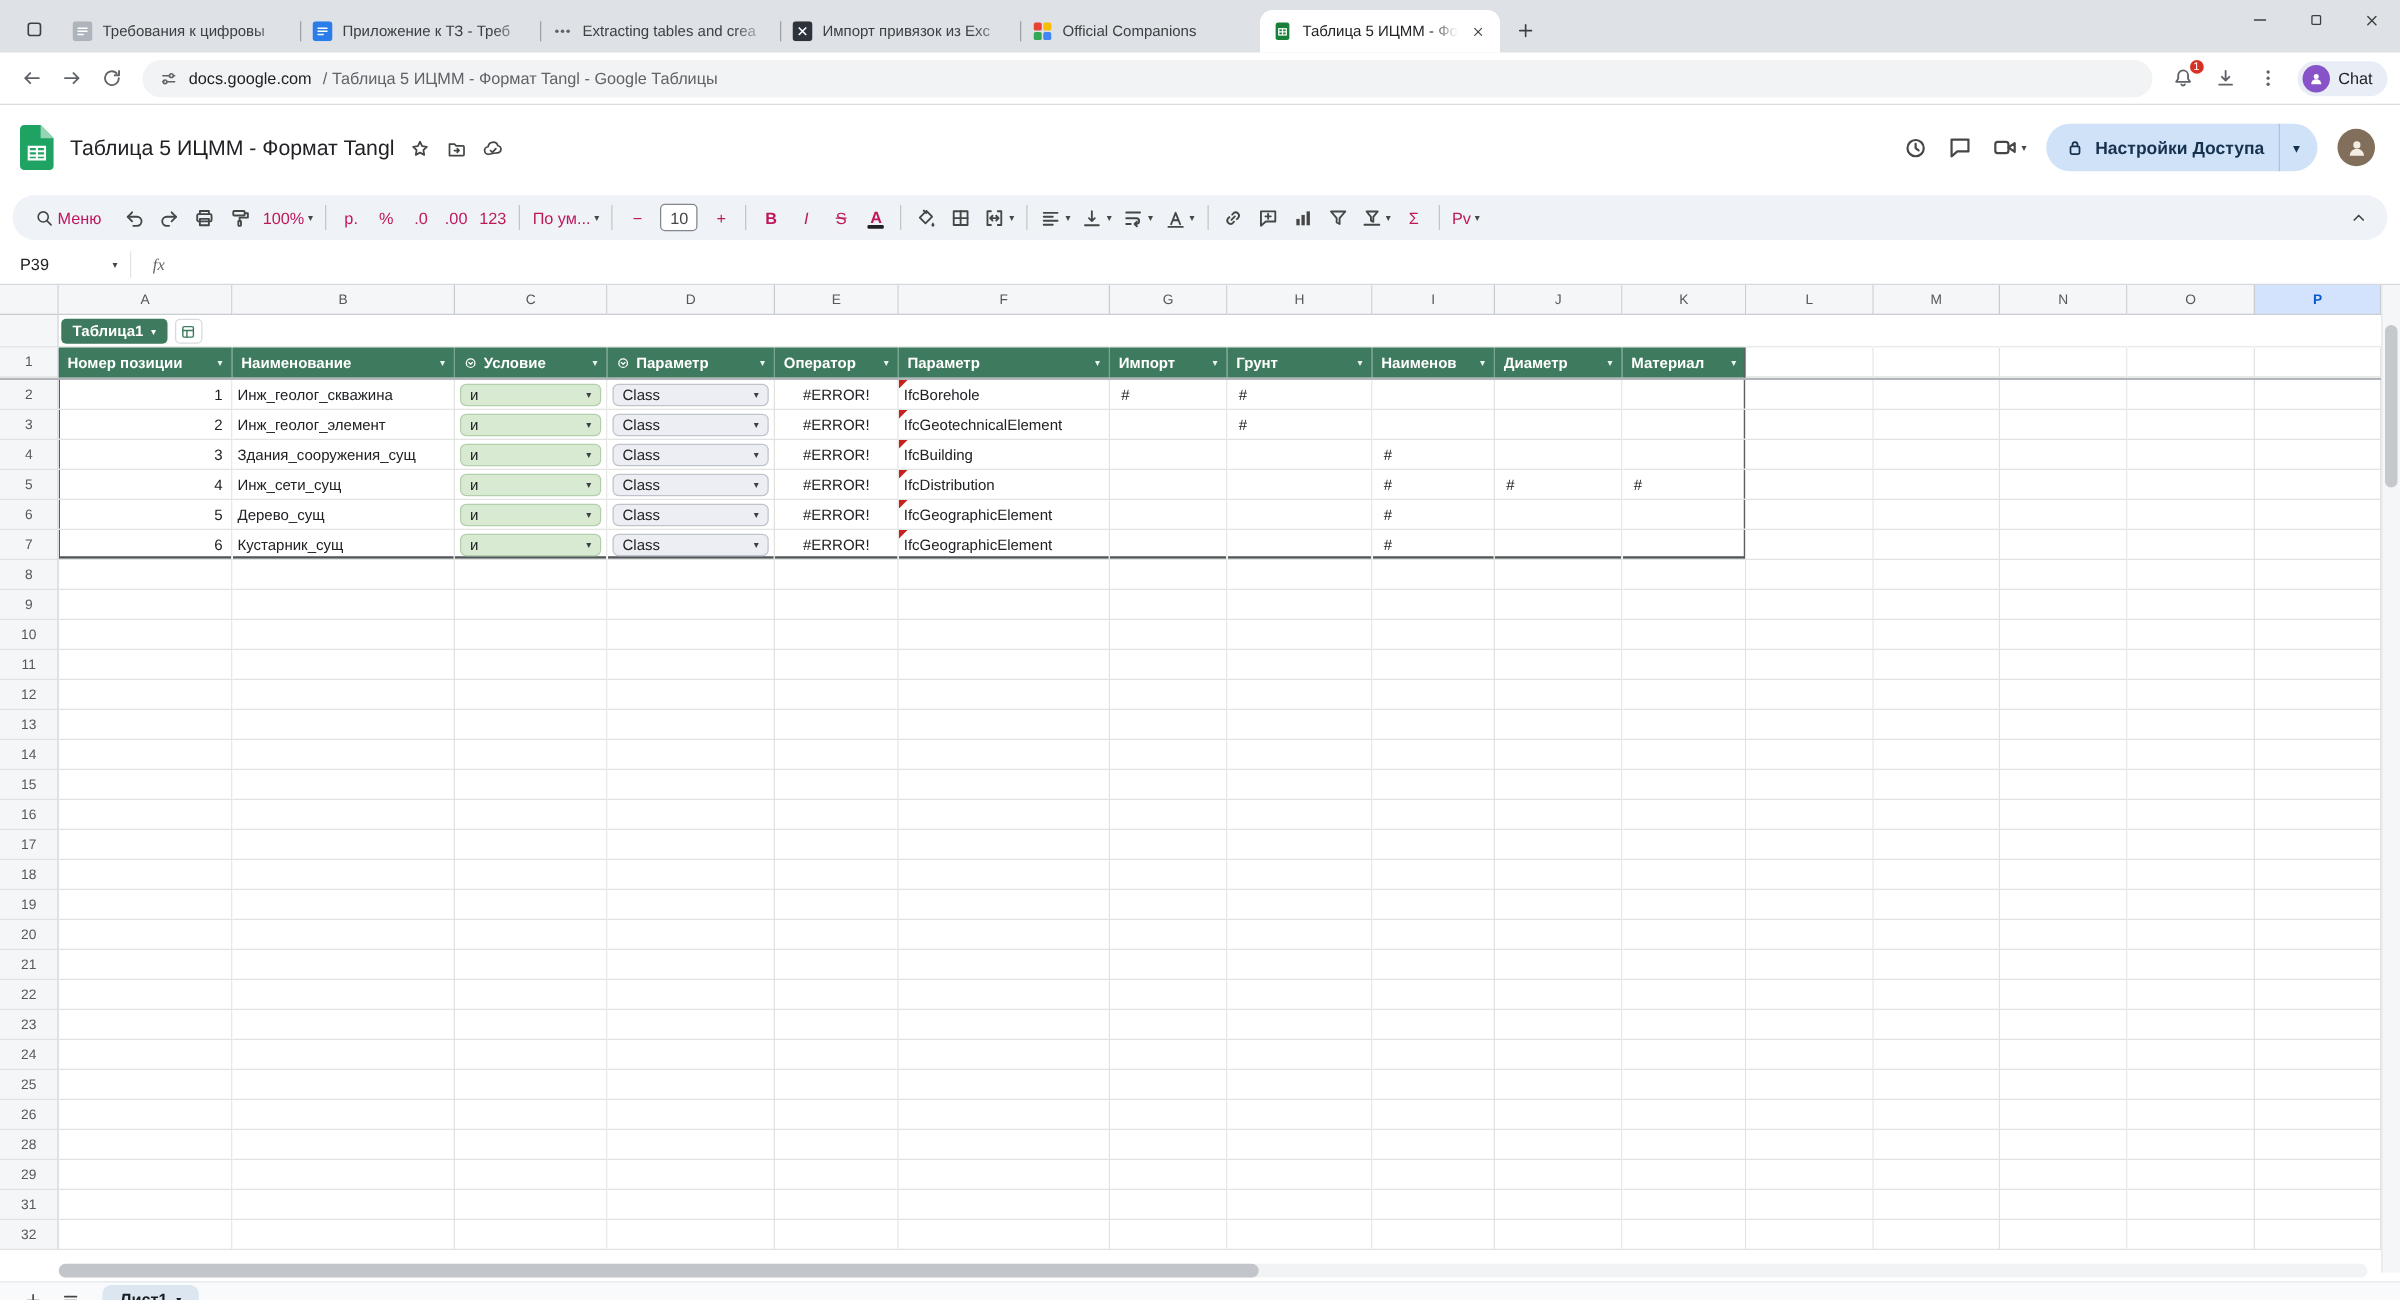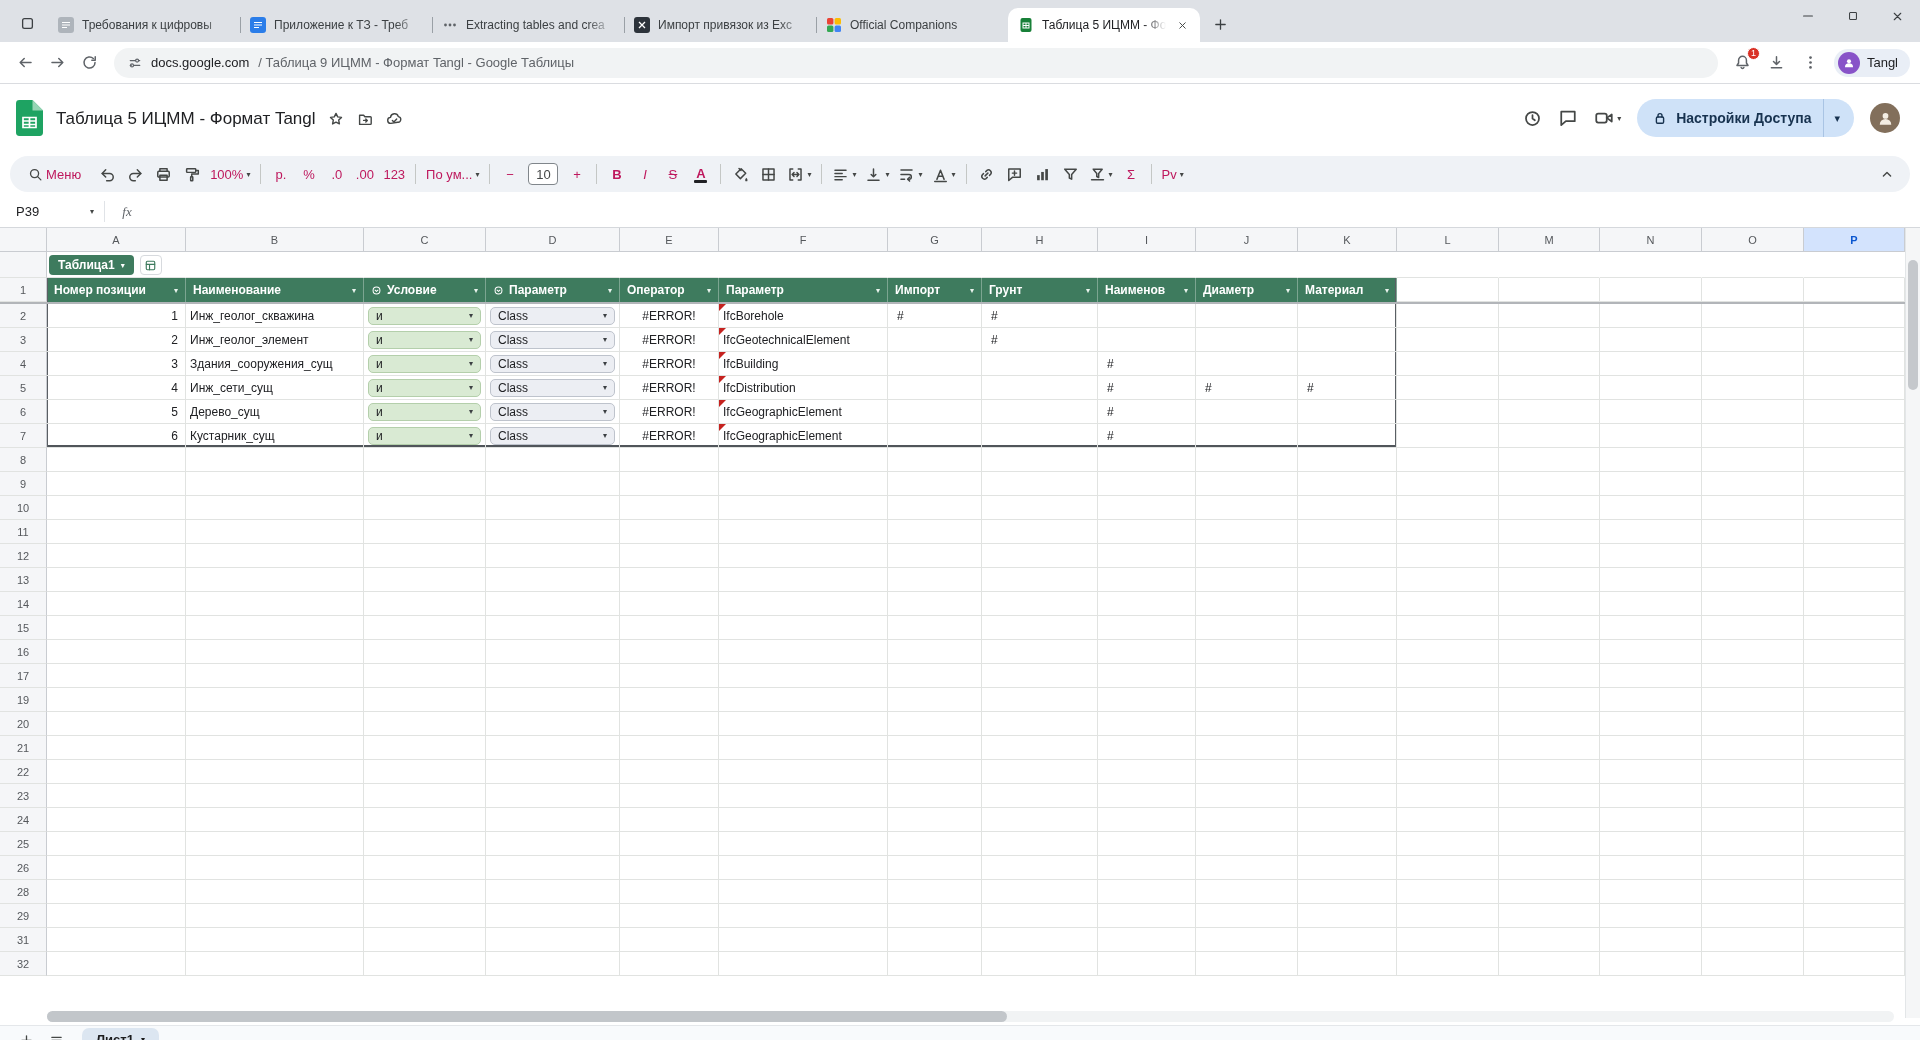--- a/index.html
+++ b/index.html
@@ -233,21 +233,21 @@
       </div>
     <div class="urlpill">
       <span id="tuneic" style="display:flex">
           <svg width="14" height="14" viewBox="0 0 16 16" fill="none" stroke="#5F6368" stroke-width="1.4" stroke-linecap="round" stroke-linejoin="round">
             <path d="M2.6 5.2h6M12.4 5.2h1M2.6 10.8h1M6.4 10.8h7"></path>
             <circle cx="10.4" cy="5.2" r="1.7"></circle>
             <circle cx="4.6" cy="10.8" r="1.7"></circle>
           </svg>
         </span>
       <span class="host">docs.google.com</span>
-      <span class="rest"> / Таблица 9 ИЦММ - Формат Tangl - Google Таблицы</span>
+      <span class="rest"> / Таблица 5 ИЦММ - Формат Tangl - Google Таблицы</span>
     </div>
     <div id="rightics" style="display:flex;gap:4px;align-items:center">
         <div class="nav-ic">
           <svg width="17" height="17" viewBox="0 0 16 16" fill="none" stroke="#5F6368" stroke-width="1.4" stroke-linecap="round" stroke-linejoin="round">
             <path d="M8 2.2a3.7 3.7 0 0 1 3.7 3.7v2.6l1.5 2.3H2.8l1.5-2.3V5.9A3.7 3.7 0 0 1 8 2.2z"></path>
             <path d="M6.7 12.7a1.4 1.4 0 0 0 2.6 0"></path>
           </svg>
           <span class="badge">1</span>
         </div>
         <div class="nav-ic">
@@ -264,21 +264,21 @@
           </svg>
         </div>
       </div>
     <div class="profile">
       <span class="pavatar" id="pavatar">
           <svg width="12" height="12" viewBox="0 0 16 16" fill="none" stroke="#ffffff" stroke-width="1.4" stroke-linecap="round" stroke-linejoin="round">
             <circle cx="8" cy="5.6" r="2.7" fill="#ffffff" stroke="none"></circle>
             <path d="M2.6 13.8a5.4 5.4 0 0 1 10.8 0z" fill="#ffffff" stroke="none"></path>
           </svg>
         </span>
-      <span class="pname">Tangl</span>
+      <span class="pname">Chat</span>
     </div>
   </div>
 
   <div class="appheader">
     <div class="logo" id="logo"><svg width="27" height="36" viewBox="0 0 27 36">
           <path d="M16.5 0H3.4A3.4 3.4 0 0 0 0 3.4v29.2A3.4 3.4 0 0 0 3.4 36h20.2a3.4 3.4 0 0 0 3.4-3.4V10.5z" fill="#1EA362"></path>
           <path d="M16.5 0 27 10.5H16.5z" fill="#95D5B4"></path>
           <path d="M7 17.5h13v10H7z" fill="none" stroke="#fff" stroke-width="1.7"></path>
           <path d="M7 21h13M7 24.5h13M13.5 17.5v10" stroke="#fff" stroke-width="1.7"></path>
         </svg></div>
@@ -1027,20 +1027,39 @@
           <div class="gc" style="width: 98px;"></div>
           <div class="gc" style="width: 102px;"></div>
           <div class="gc" style="width: 99px;"></div>
           <div class="gc" style="width: 102px;"></div>
           <div class="gc" style="width: 101px;"></div>
           <div class="gc" style="width: 102px;"></div>
           <div class="gc" style="width: 102px;"></div>
           <div class="gc" style="width: 101px;"></div>
         </div>
         <div class="grow" style="height: 24px;">
+          <div class="rhd">18</div>
+          <div class="gc" style="width: 139px;"></div>
+          <div class="gc" style="width: 178px;"></div>
+          <div class="gc" style="width: 122px;"></div>
+          <div class="gc" style="width: 134px;"></div>
+          <div class="gc" style="width: 99px;"></div>
+          <div class="gc" style="width: 169px;"></div>
+          <div class="gc" style="width: 94px;"></div>
+          <div class="gc" style="width: 116px;"></div>
+          <div class="gc" style="width: 98px;"></div>
+          <div class="gc" style="width: 102px;"></div>
+          <div class="gc" style="width: 99px;"></div>
+          <div class="gc" style="width: 102px;"></div>
+          <div class="gc" style="width: 101px;"></div>
+          <div class="gc" style="width: 102px;"></div>
+          <div class="gc" style="width: 102px;"></div>
+          <div class="gc" style="width: 101px;"></div>
+        </div>
+        <div class="grow" style="height: 24px;">
           <div class="rhd">19</div>
           <div class="gc" style="width: 139px;"></div>
           <div class="gc" style="width: 178px;"></div>
           <div class="gc" style="width: 122px;"></div>
           <div class="gc" style="width: 134px;"></div>
           <div class="gc" style="width: 99px;"></div>
           <div class="gc" style="width: 169px;"></div>
           <div class="gc" style="width: 94px;"></div>
           <div class="gc" style="width: 116px;"></div>
           <div class="gc" style="width: 98px;"></div>

